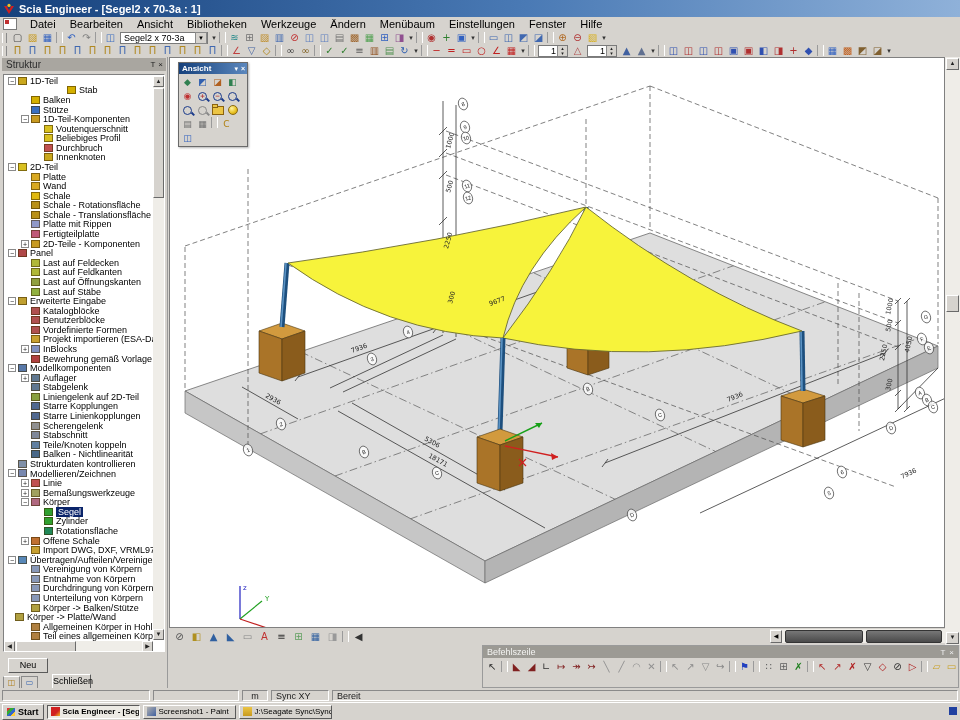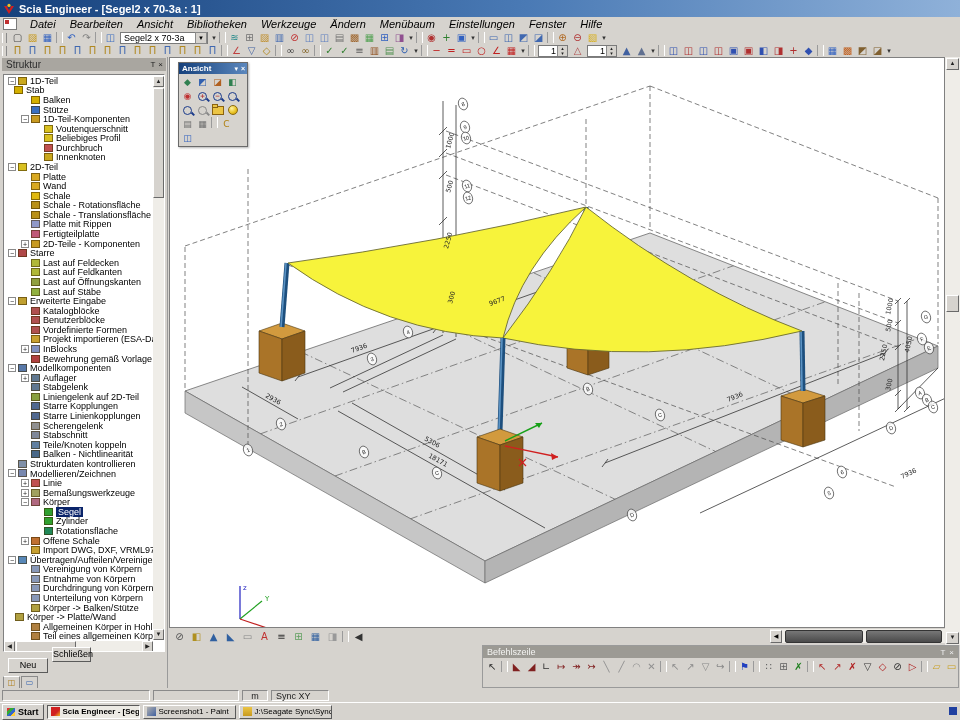--- a/index.html
+++ b/index.html
@@ -9,21 +9,21 @@
   .abs{position:absolute;}
   
   #titlebar{left:0;top:0;width:960px;height:17px;
     background:linear-gradient(90deg,#16417c,#4a7ab5 55%,#8fb1d9);
     color:#fff;font-size:11px;font-weight:bold;display:flex;align-items:center;padding-left:3px;box-sizing:border-box;}
   #titlebar .tlogo{margin-right:4px;display:inline-flex;}
   #menubar{left:0;top:17px;width:960px;height:14px;background:#d6d3ce;display:flex;align-items:center;
     font-size:11px;color:#000;border-bottom:1px solid #e8e6e2;}
   #menubar .sysico{width:12px;height:10px;background:#fff;border:1px solid #7a7a7a;margin:0 6px 0 3px;position:relative;}
   #menubar .sysico::after{content:"";position:absolute;left:1px;top:1px;width:4px;height:4px;background:#c03030;}
-  .mi{padding:16px 7px;white-space:nowrap;font-style:italic;}
+  .mi{padding:16px 7px;white-space:nowrap;}
   
   .tbrow{left:0;width:960px;height:13px;background:#d6d3ce;display:flex;align-items:center;overflow:hidden;}
   #tb1{top:31px;} #tb2{top:44px;}
   .grip{width:3px;height:10px;border-left:1px solid #fff;border-right:1px solid #8a8a8a;margin:0 3px 0 2px;}
   .ti{width:15px;height:12px;font-size:10px;line-height:12px;text-align:center;display:inline-block;
       font-family:"DejaVu Sans",sans-serif;cursor:default;}
   .sep{width:5px;height:11px;border-left:1px solid #9a9a9a;border-right:1px solid #fff;margin:0 1px;}
   .tail{width:8px;font-size:7px;color:#333;line-height:12px;text-align:center;}
   .combo{width:88px;height:12px;background:#fff;border:1px solid #7a7a7a;display:inline-flex;align-items:center;
          font-size:9px;padding-left:3px;box-sizing:border-box;margin:0 2px;}
@@ -259,21 +259,21 @@
         <span>×</span>
       </span>
   </div>
   <div id="treebox">
     <div id="treerows">
         <div class="trow" style="padding-left: 4px;">
           <span class="texp">−</span>
           <span class="ticn" style="background: rgb(202, 168, 30);"></span>
           <span class="tlbl">1D-Teil</span>
         </div>
-        <div class="trow" style="">
+        <div class="trow" style="padding-left: 17px; margin-left: 36px;">
           <span class="tspc"></span>
           <span class="ticn" style="background: rgb(212, 176, 0);"></span>
           <span class="tlbl">Stab</span>
         </div>
         <div class="trow" style="padding-left: 17px;">
           <span class="tspc"></span>
           <span class="ticn" style="background: rgb(212, 176, 0);"></span>
           <span class="tlbl">Balken</span>
         </div>
         <div class="trow" style="padding-left: 17px;">
@@ -347,21 +347,21 @@
           <span class="tlbl">Fertigteilplatte</span>
         </div>
         <div class="trow" style="padding-left: 17px;">
           <span class="texp">+</span>
           <span class="ticn" style="background: rgb(200, 154, 32);"></span>
           <span class="tlbl">2D-Teile - Komponenten</span>
         </div>
         <div class="trow" style="padding-left: 4px;">
           <span class="texp">−</span>
           <span class="ticn" style="background: rgb(176, 72, 72);"></span>
-          <span class="tlbl">Starre</span>
+          <span class="tlbl">Panel</span>
         </div>
         <div class="trow" style="padding-left: 17px;">
           <span class="tspc"></span>
           <span class="ticn" style="background: rgb(176, 184, 56);"></span>
           <span class="tlbl">Last auf Feldecken</span>
         </div>
         <div class="trow" style="padding-left: 17px;">
           <span class="tspc"></span>
           <span class="ticn" style="background: rgb(176, 184, 56);"></span>
           <span class="tlbl">Last auf Feldkanten</span>
@@ -564,21 +564,21 @@
       <div class="sbbtn" style="left:0;bottom:0;width:11px;height:11px;">▼</div>
     </div>
 
     <div class="sbv" style="left:0;top:566px;width:149px;height:11px;">
       <div class="sbbtn" style="left:0;top:0;width:11px;height:11px;">◀</div>
       <div class="sbthumb" style="left:12px;top:0;width:60px;height:11px;"></div>
       <div class="sbbtn" style="right:0;top:0;width:11px;height:11px;">▶</div>
     </div>
   </div>
   <div class="btnxp" style="left:8px;top:601px;width:40px;">Neu</div>
-  <div class="btnxp" style="left:52px;top:590px;width:39px;">Schließen</div>
+  <div class="btnxp" style="left:52px;top:617px;width:39px;">Schließen</div>
   <div class="dtab" style="left:3px;top:619px;"><span style="color:#b08020;">◫</span></div>
   <div class="dtab" style="left:21px;top:619px;border-top-color:#8a8a8a;"><span style="color:#3060b0;">▭</span></div>
 </div>
 
 <div id="vp" class="abs">
 <svg width="774" height="569" viewBox="0 0 774 569">
   <defs>
         <clipPath id="slabclip">
           <polygon points="15,333 480,175 768,288 315,503"></polygon>
         </clipPath>
@@ -893,20 +893,21 @@
         <span class="ti" style="color: rgb(200, 160, 32);">▭</span>
       </span>
   </div>
 </div>
 
 <div id="statusbar" class="abs">
   <span class="seg" style="width:148px;"></span>
   <span class="seg" style="width:86px;"></span>
   <span class="seg" style="width:26px;text-align:center;">m</span>
   <span class="seg" style="width:58px;">Sync XY</span>
+  <span class="seg" style="flex:1;">Bereit</span>
 </div>
 
 <div id="taskbar" class="abs">
   <div id="startbtn">
     <span class="flag"></span>
     <span>Start</span>
   </div>
   <span id="tasks" style="display:flex;gap:3px;">
       <div class="task active" style="width: 93px;">
         <span class="tic" style="background: linear-gradient(135deg, rgb(208, 32, 32) 60%, rgb(240, 192, 32));"></span>

